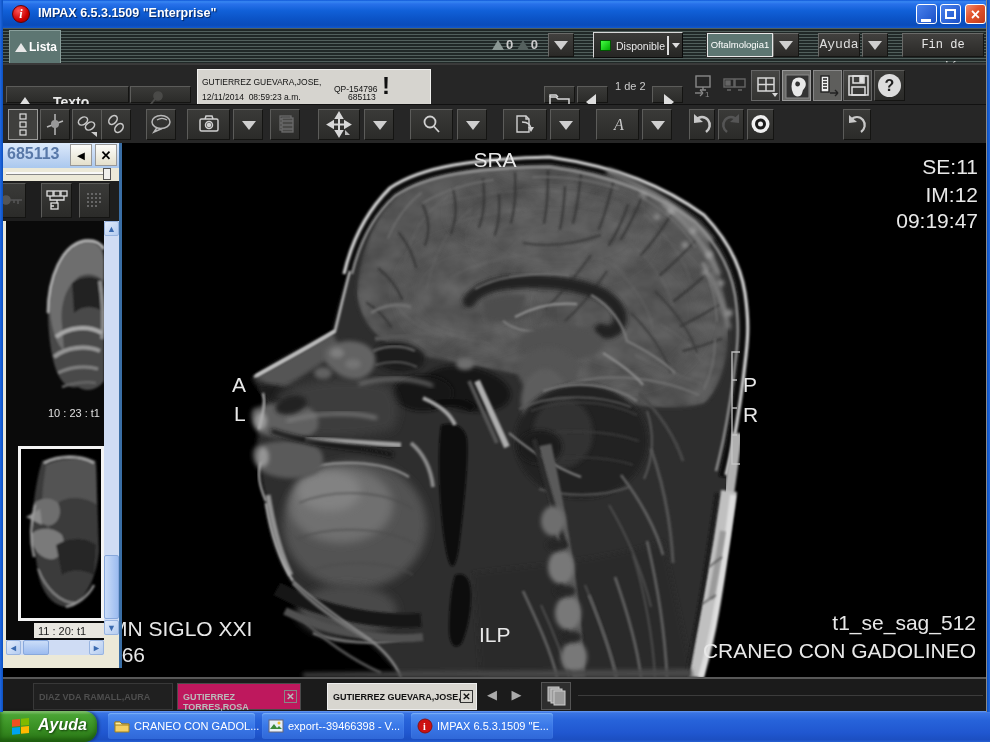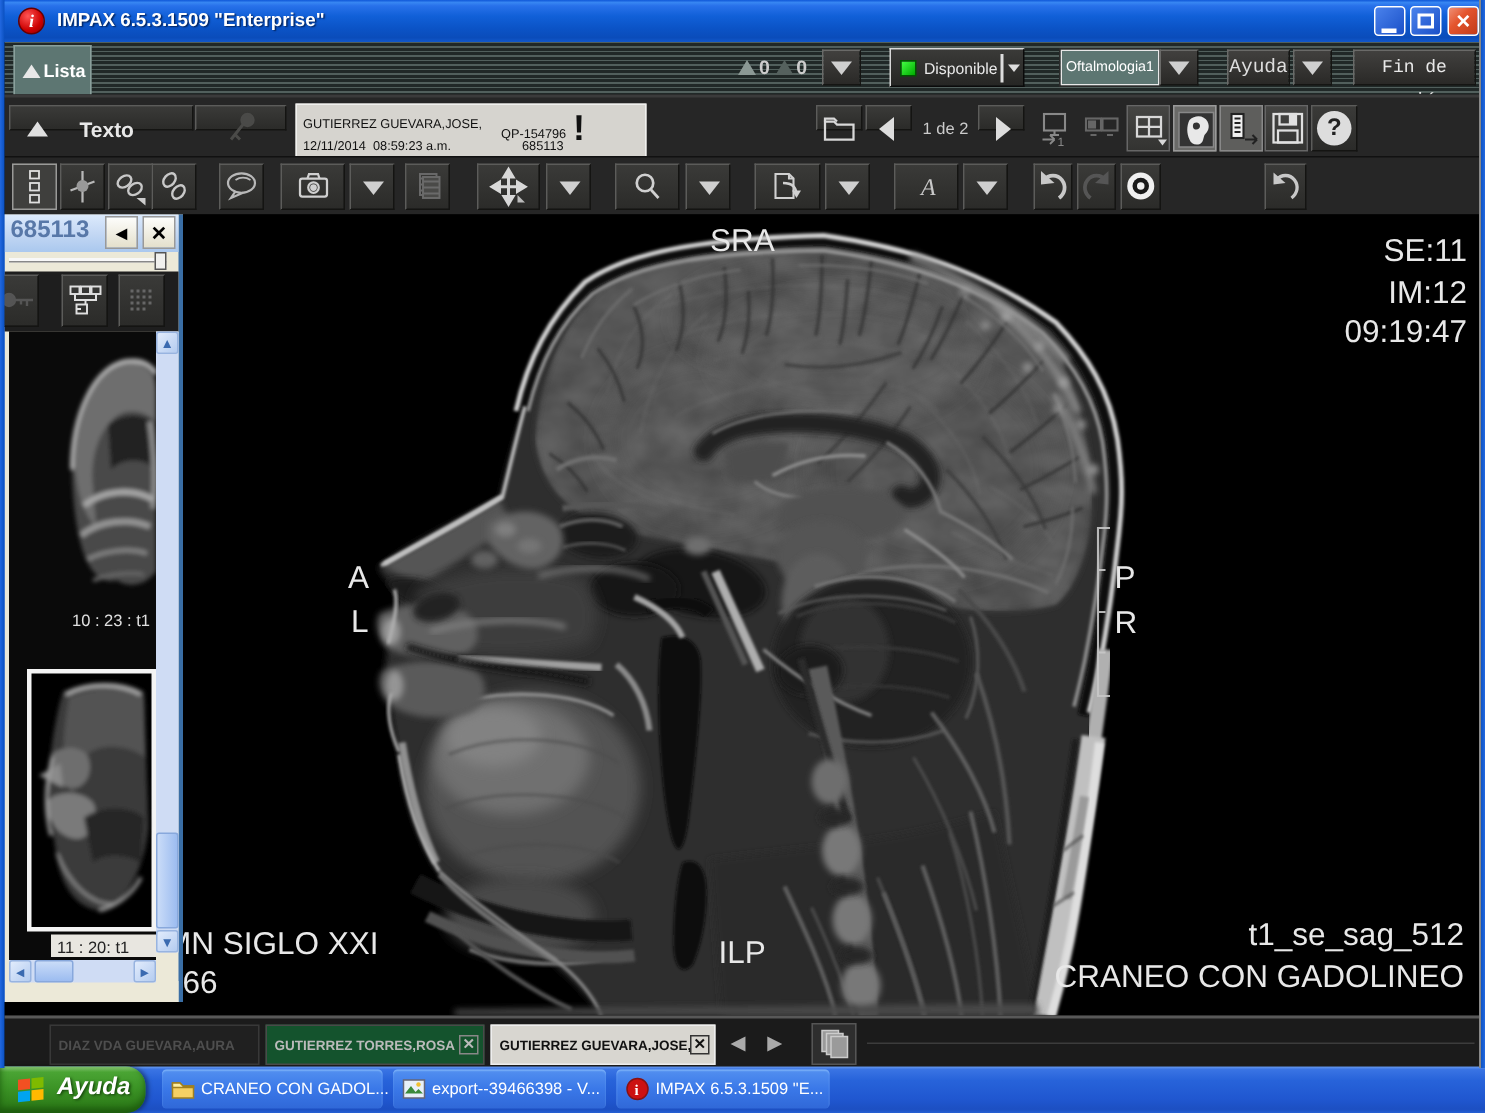--- a/index.html
+++ b/index.html
@@ -44,21 +44,21 @@
 #disp .sep { position:absolute; right:13px; top:3px; width:2px; height:19px; background:#ddd; }
 #disp .sm { position:absolute; right:2px; top:10px; width:0; height:0; border-left:4px solid transparent; border-right:4px solid transparent; border-top:5px solid #ddd; }
 #oft { position:absolute; left:704px; top:5px; width:66px; height:24px; background:#5d7672; border:1px solid #e8e8e8; outline:1px solid #2a2a2a; color:#fff; font-size:9.5px; text-align:center; line-height:22px; }
 #mb-arr2 { left:770px; top:5px; width:26px; height:24px; } #mb-arr2 .darr { left:5px; top:7px; }
 #ayuda { left:815px; top:5px; width:42px; height:24px; color:#ddd; font-size:13px; text-align:center; line-height:22px; }
 #mb-arr3 { left:859px; top:5px; width:26px; height:24px; } #mb-arr3 .darr { left:5px; top:7px; }
 #finses { left:899px; top:5px; width:82px; height:24px; color:#e8e8e8; font-size:12px; text-align:center; line-height:22px; }
 
 
 #tb1 { position:absolute; left:3px; top:63px; width:984px; height:41px; background:#262626; border-top:2px solid #3a3a3a; }
-.t1btn { position:absolute; top:5px; height:17px; background:linear-gradient(180deg,#3a3a38,#2b2b29); border:1px solid; border-color:#5c5c5a #141412 #141412 #5c5c5a;text-align:center; }
+.t1btn { position:absolute; top:21px; height:17px; background:linear-gradient(180deg,#3a3a38,#2b2b29); border:1px solid; border-color:#5c5c5a #141412 #141412 #5c5c5a; }
 #texto { left:3px; width:123px; color:#e8e8e8; font-weight:bold; font-size:14px; }
 #texto .tri { position:absolute; left:11px; top:10px; width:0; height:0; border-left:7px solid transparent; border-right:7px solid transparent; border-bottom:10px solid #e0e0e0; }
 #texto .lbl { position:absolute; left:46px; top:7px; }
 #micbtn { left:127px; width:61px; }
 #patinfo { position:absolute; left:194px; top:4px; width:234px; height:37px; background:#d6d4cf; border:1px solid #f0f0ee; color:#111; font-size:8.5px; }
 #patinfo .r1 { position:absolute; left:4px; top:7px; }
 #patinfo .r2 { position:absolute; left:4px; top:22px; }
 #patinfo .q1 { position:absolute; left:136px; top:14px; }
 #patinfo .q2 { position:absolute; left:150px; top:22px; }
 #patinfo .ex { position:absolute; left:184px; top:2px; font-size:24px; font-weight:bold; }
@@ -106,21 +106,21 @@
 #pthumbs { position:absolute; left:3px; top:78px; width:98px; height:414px; background:#0a0a0a; }
 #pvscroll { position:absolute; left:101px; top:78px; width:15px; height:414px; background:#cfdcf4; }
 #phscroll { position:absolute; left:3px; top:497px; width:98px; height:15px; background:#cfdcf4; }
 .sbtn { position:absolute; width:15px; height:15px; background:linear-gradient(135deg,#e2ecfc,#b4ccf0); border:1px solid #98b4e0; border-radius:2px; color:#3a6ab0; font-size:9px; text-align:center; line-height:14px; }
 #pgrip { position:absolute; right:0px; bottom:0px; width:14px; height:14px; background:#ece9d8; }
 
 
 #tabbar { position:absolute; left:3px; top:677px; width:984px; height:34px; background:#1b1b1b; border-top:2px solid #585858; }
 .ptab { position:absolute; top:4px; height:27px; font-size:9px; font-weight:bold; }
 #tab1 { left:30px; width:140px; background:#202020; border:1px solid #383838; color:#4e4e4e; }
-#tab2 { left:174px; width:146px; background:#14532d; border:1px solid #4a4a4a; color:#bbb; }
+#tab2 { left:174px; width:124px; background:#be185d; border:1px solid #4a4a4a; color:#bbb; }
 #tab3 { left:324px; width:150px; background:#d8d6d0; border:1px solid #eee; color:#111; }
 .ptab .tlbl { position:absolute; left:5px; top:8px; }
 .tx { position:absolute; right:3px; top:6px; width:13px; height:13px; border:1px solid; font-size:10px; text-align:center; line-height:12px; }
 #tab2 .tx { color:#bbb; border-color:#888; } #tab3 .tx { color:#111; border-color:#333; }
 #tabarrs { position:absolute; left:484px; top:8px; color:#aaa; font-size:13px; }
 #stackbtn { position:absolute; left:538px; top:3px; width:30px; height:28px; background:#2e2e2e; border:1px solid #555; }
 
 
 #taskbar { position:absolute; left:0; top:711px; width:990px; height:31px;
   background:linear-gradient(180deg,#6a9cf0 0%,#3a74e4 6%,#2763da 30%,#2057d0 70%,#1c4fc2 92%,#2560d4 100%); }
@@ -731,21 +731,21 @@
     </div>
     <div id="phscroll">
       <div class="sbtn" style="left:0;top:0;">◄</div>
       <div class="sbtn" style="right:0;top:0;">►</div>
       <div style="position:absolute; left:17px; top:0px; width:26px; height:15px; background:linear-gradient(180deg,#cadcf8,#9cbcf0); border:1px solid #88a8dc; border-radius:2px;"></div>
     </div>
     <div id="pgrip"></div>
   </div>
   <div id="tabbar">
     <div class="ptab" id="tab1">
-        <span class="tlbl">DIAZ VDA GUEVARA,AURA</span>
+        <span class="tlbl">DIAZ VDA RAMALL,AURA</span>
       </div>
     <div class="ptab" id="tab2">
         <span class="tlbl">GUTIERREZ TORRES,ROSA</span>
         <span class="tx">✕</span>
       </div>
     <div class="ptab" id="tab3">
         <span class="tlbl">GUTIERREZ GUEVARA,JOSE,</span>
         <span class="tx">✕</span>
       </div>
     <div id="tabarrs">◀ &nbsp;&nbsp;&nbsp;▶</div>

